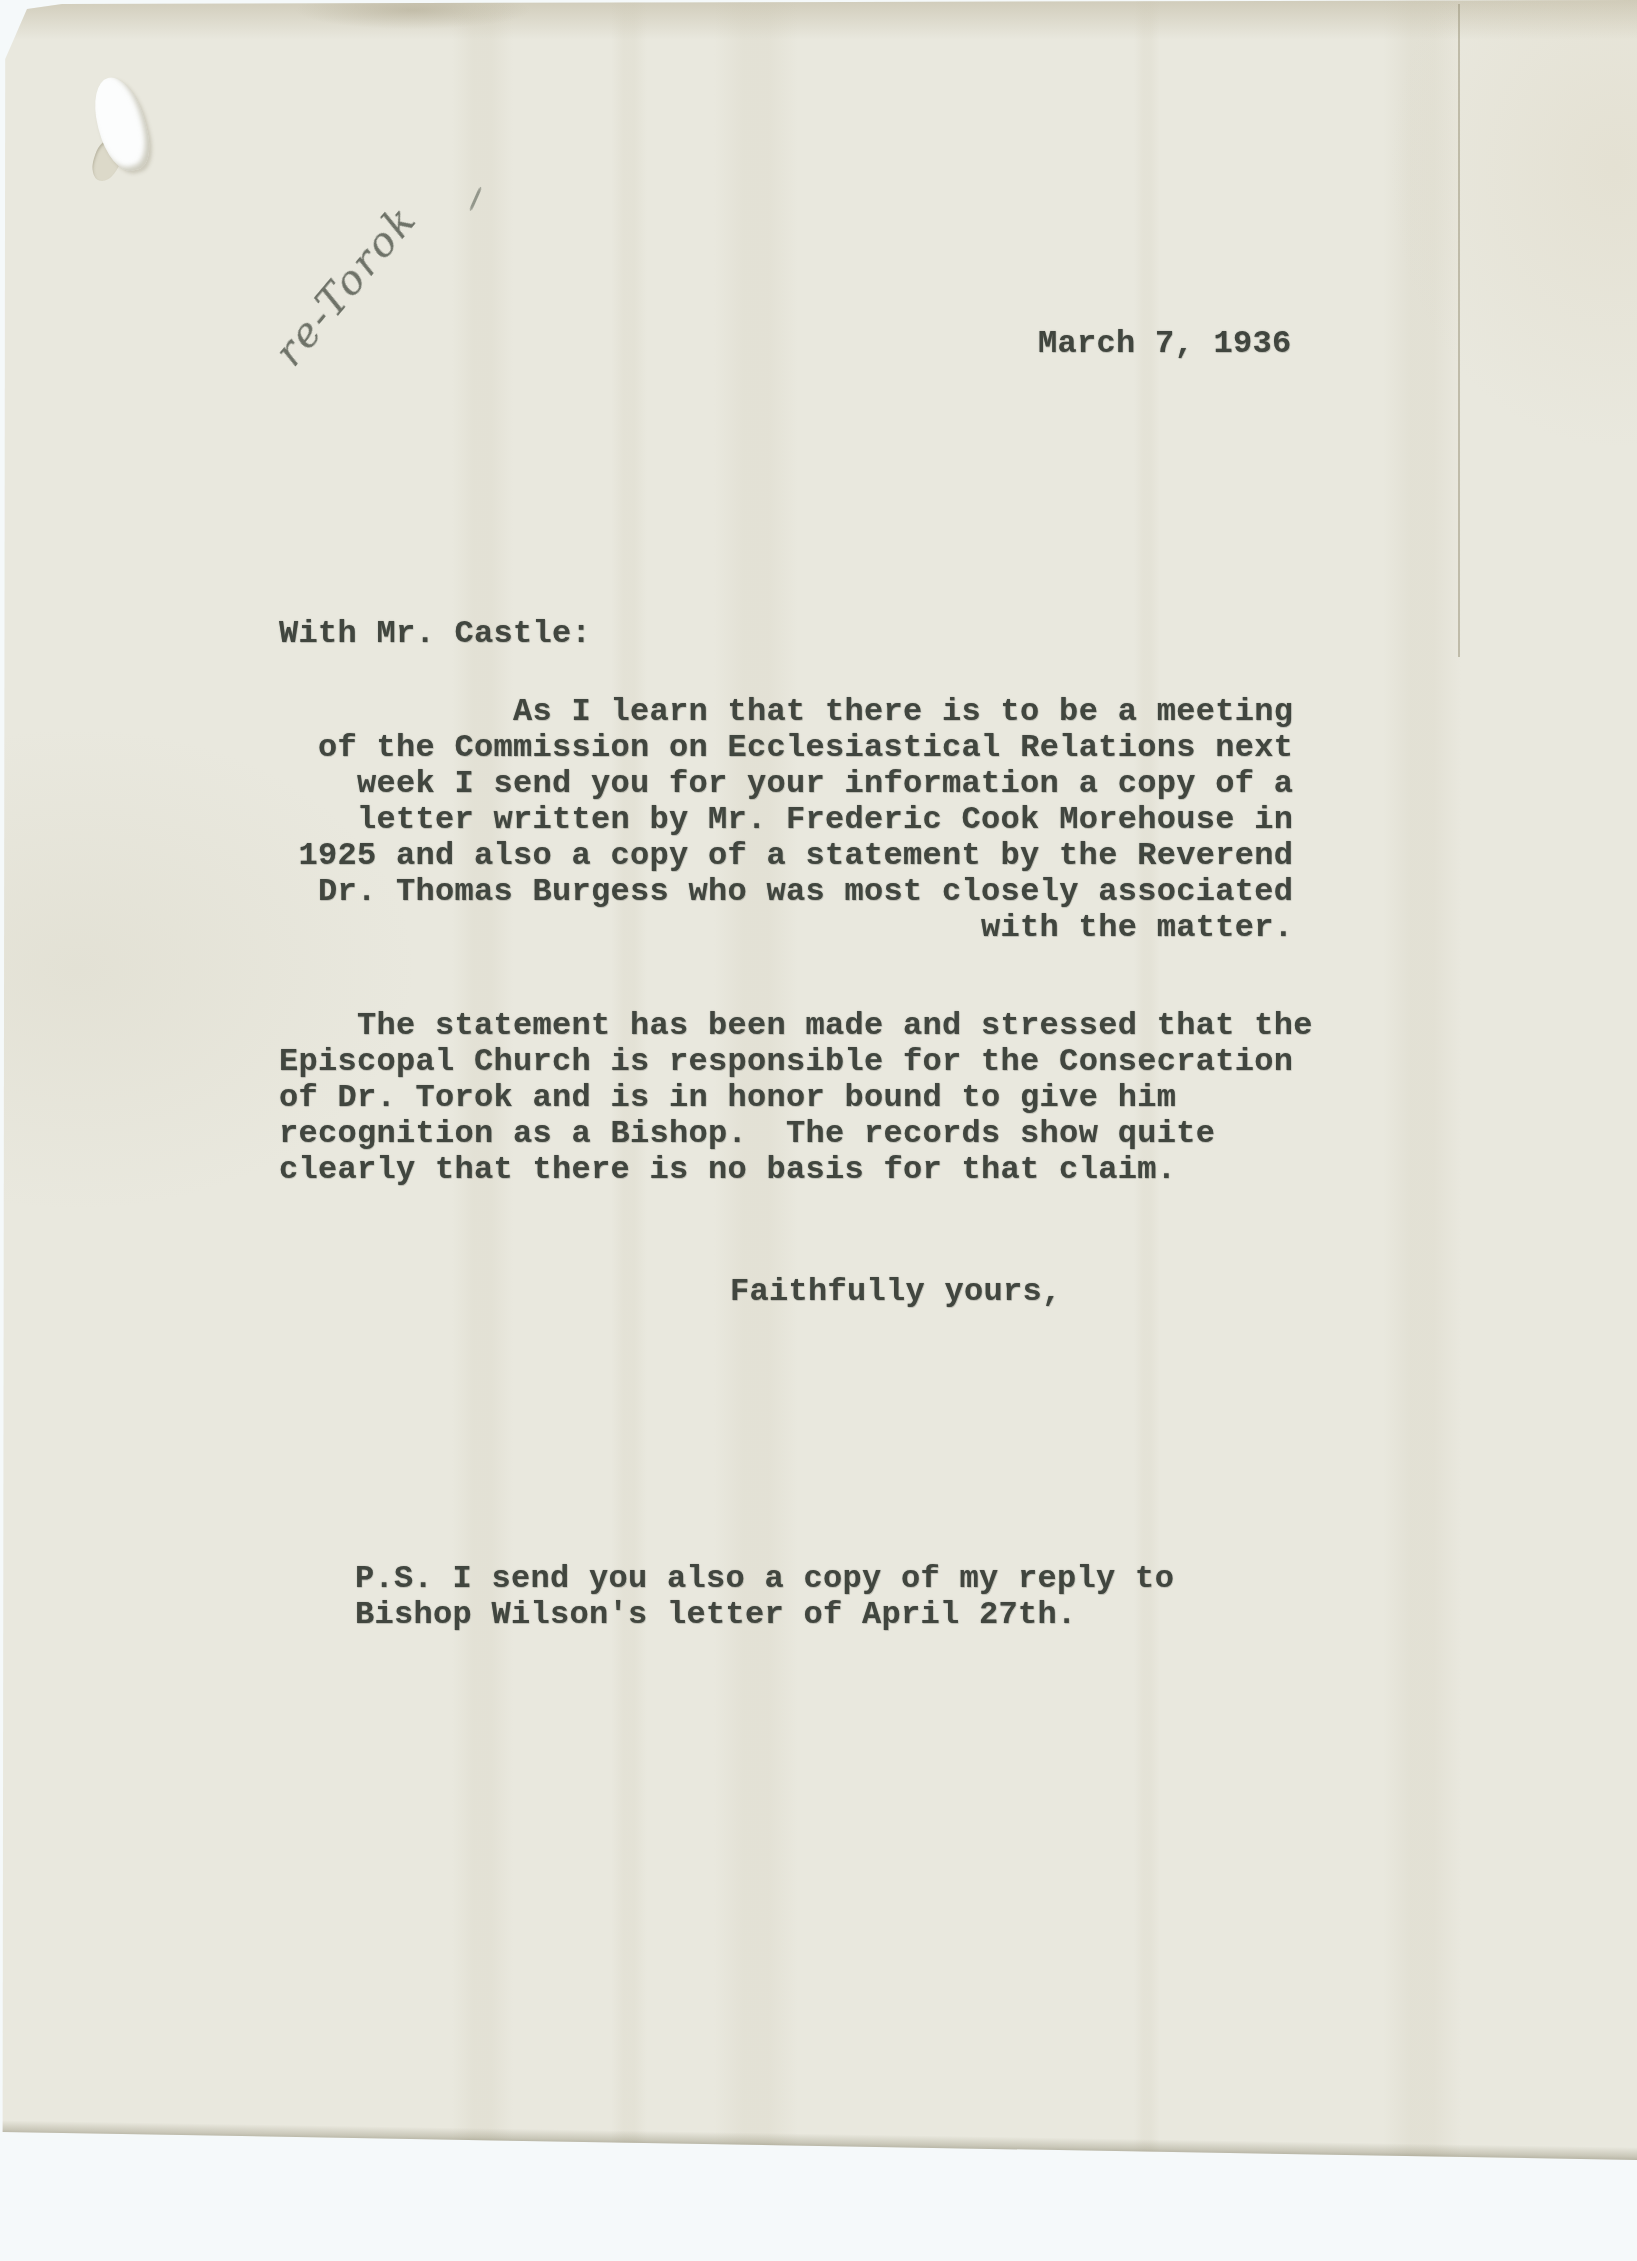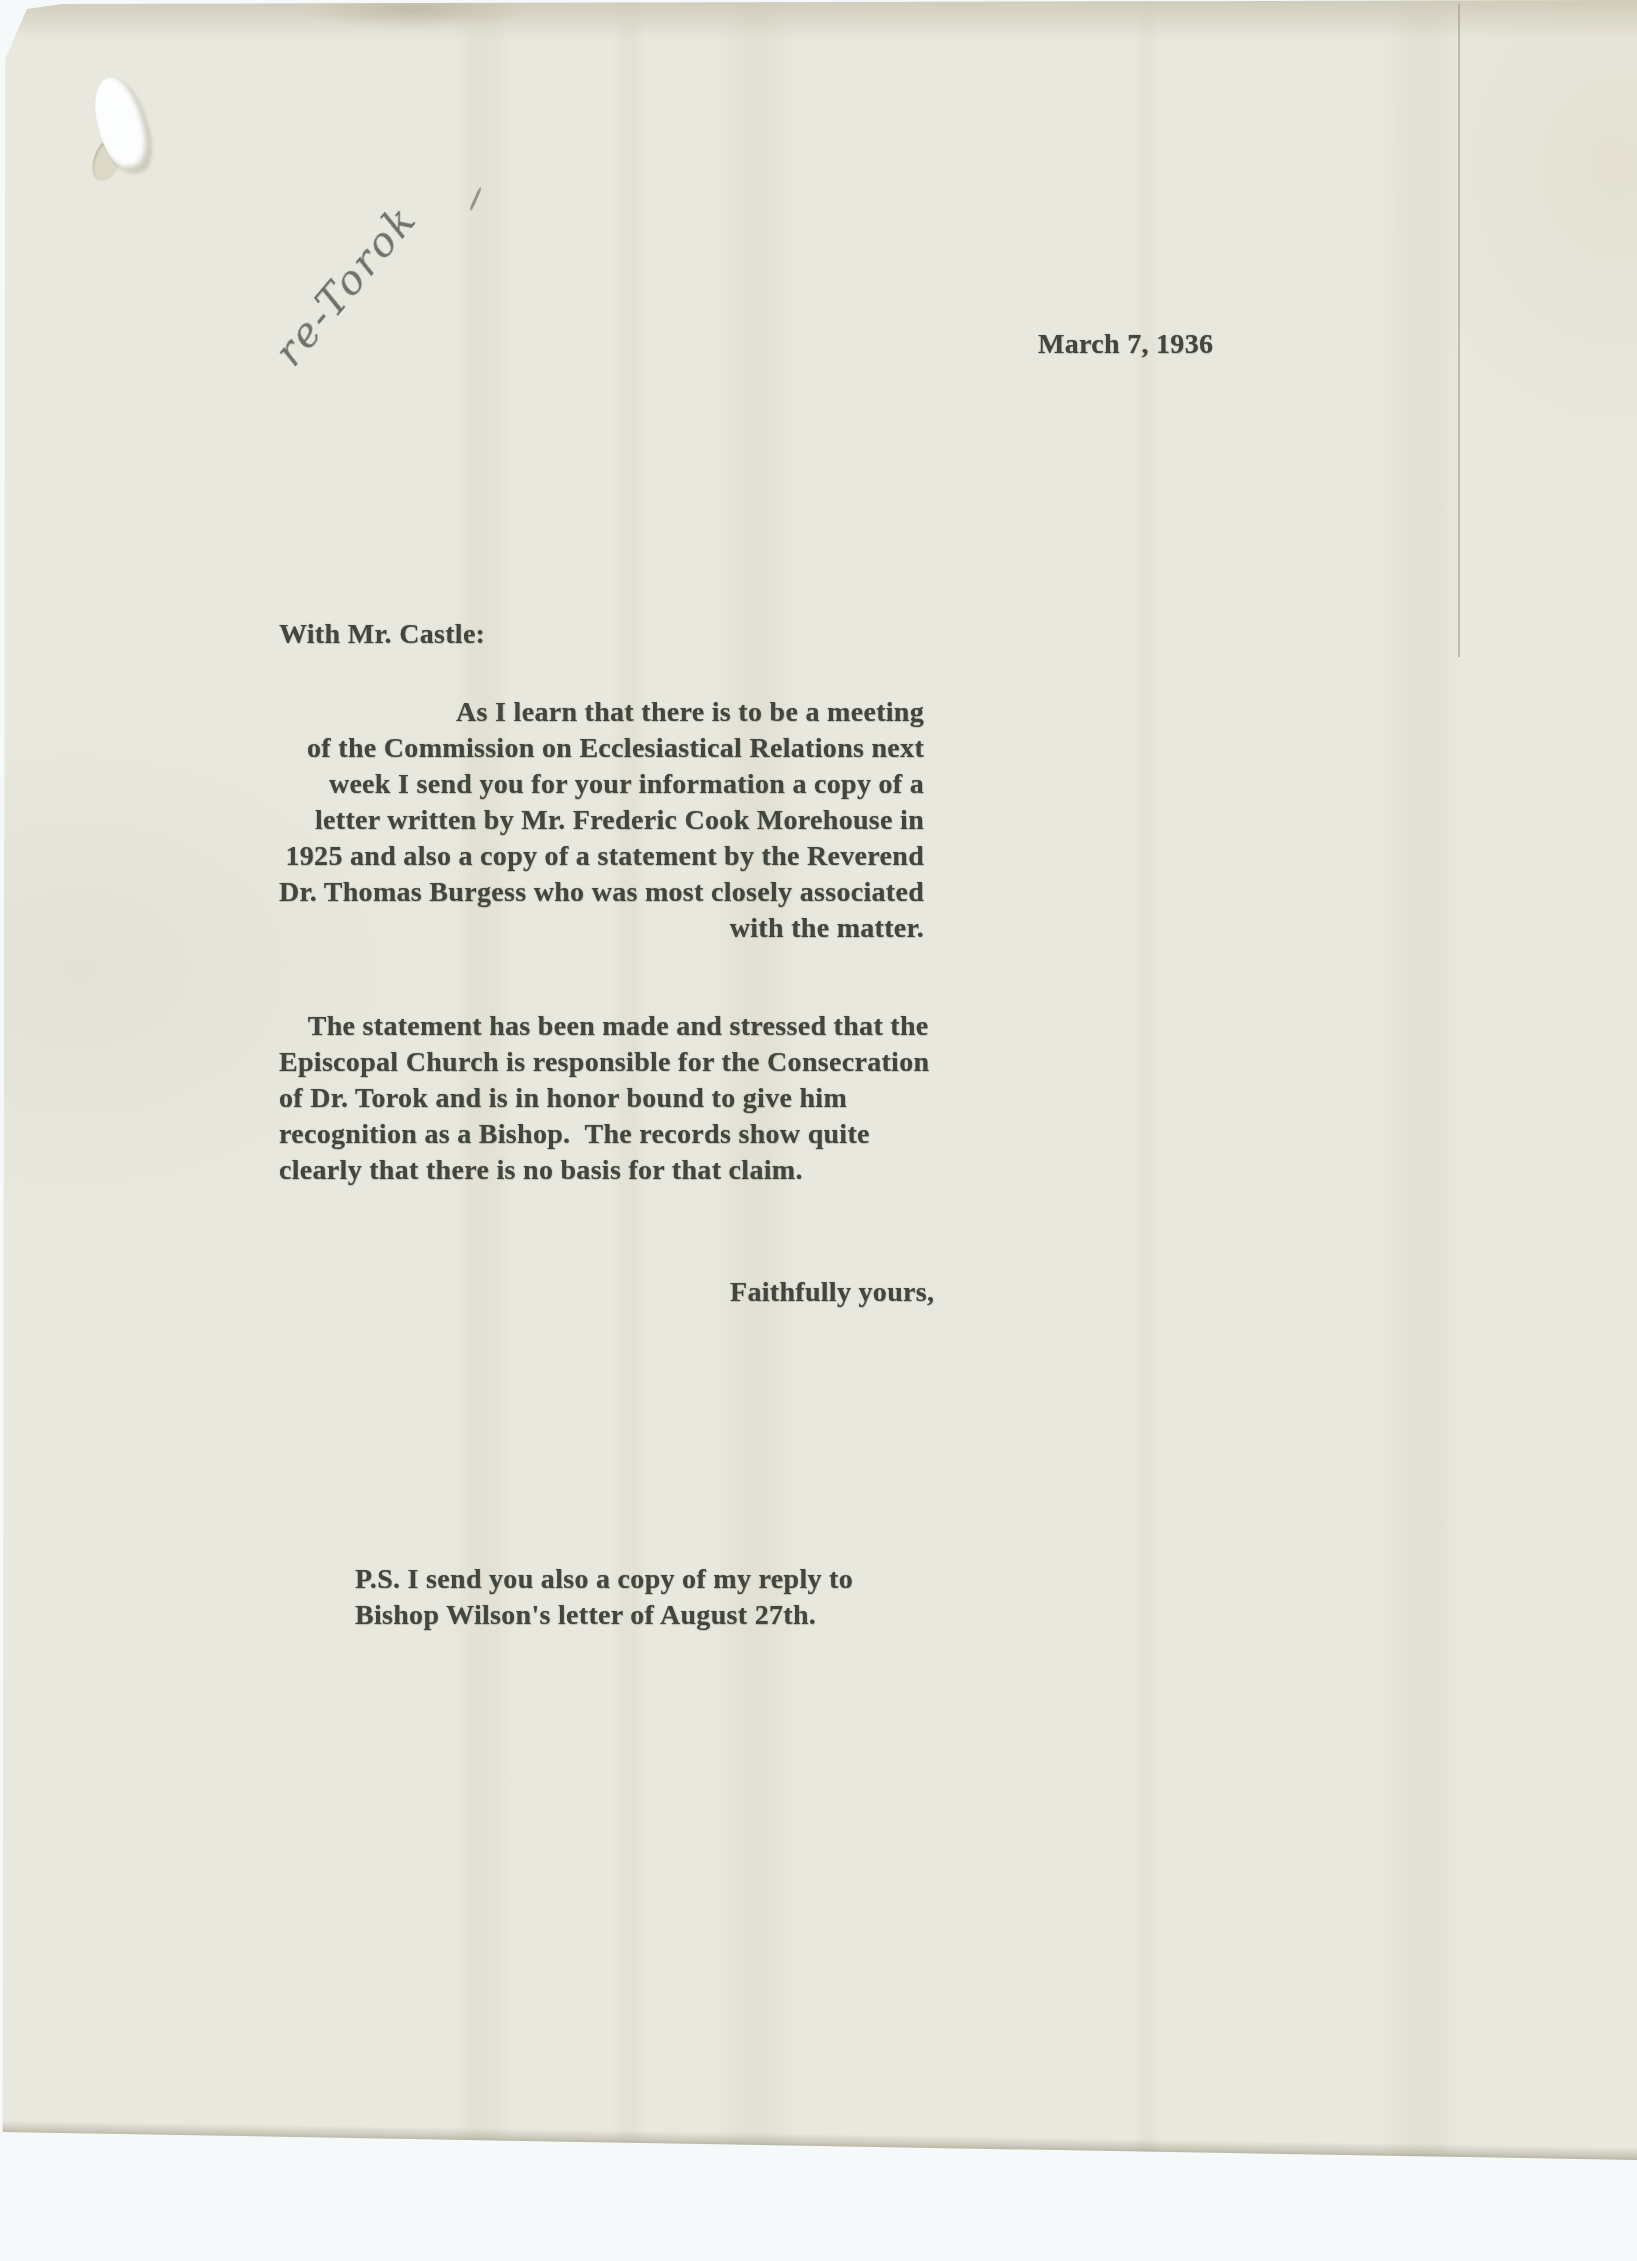--- a/index.html
+++ b/index.html
@@ -71,22 +71,22 @@
   }
   .pencil-tick{
     position:absolute;left:474px;top:186px;width:3.2px;height:26px;
     background:#787d72;border-radius:50%/30%;transform:rotate(24deg);
     opacity:.75;filter:blur(0.5px);
   }
 
   
   .type{
     position:absolute;
-    font-family:Liberation Serif, serif;
-    font-size:28px;line-height:36px;font-weight:700;
+    font-family:Liberation Mono, monospace;
+    font-size:32px;line-height:36px;font-weight:700;
     letter-spacing:0.3px;color:var(--ink);white-space:pre;
     text-shadow:0 0 1.3px rgba(64,68,60,.45), 0.6px 0.6px 0.6px rgba(64,68,60,.18);
     filter:blur(0.3px);
   }
   .date{left:1038px;top:326px;}
   .recipient{left:279px;top:508px;}
   .salutation{left:279px;top:616px;}
   .para1{left:279px;top:694px;text-align:right;}
   .para2{left:279px;top:985px;margin-top:23px;}
   .regards{left:279px;top:1202px;}
@@ -121,18 +121,18 @@
 1925 and also a copy of a statement by the Reverend
 Dr. Thomas Burgess who was most closely associated
 with the matter.</div>
     <div class="type para2">    The statement has been made and stressed that the
 Episcopal Church is responsible for the Consecration
 of Dr. Torok and is in honor bound to give him
 recognition as a Bishop.  The records show quite
 clearly that there is no basis for that claim.</div>
     <div class="type closing">Faithfully yours,</div>
     <div class="type ps">P.S. I send you also a copy of my reply to
-Bishop Wilson's letter of August 27th.</div>
+Bishop Wilson's letter of April 27th.</div>
 
     <div class="bottom-edge"></div>
   </div>
 </div>
 
 
 </body></html>

